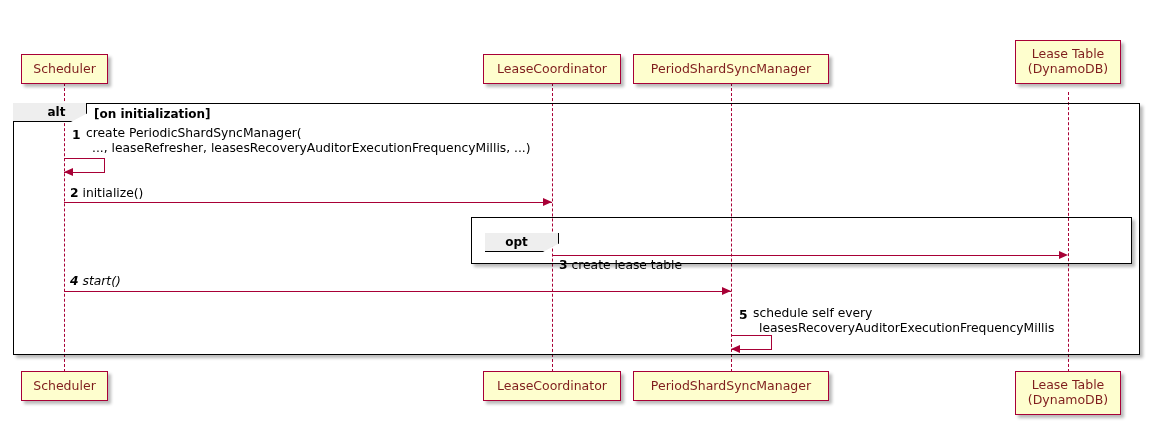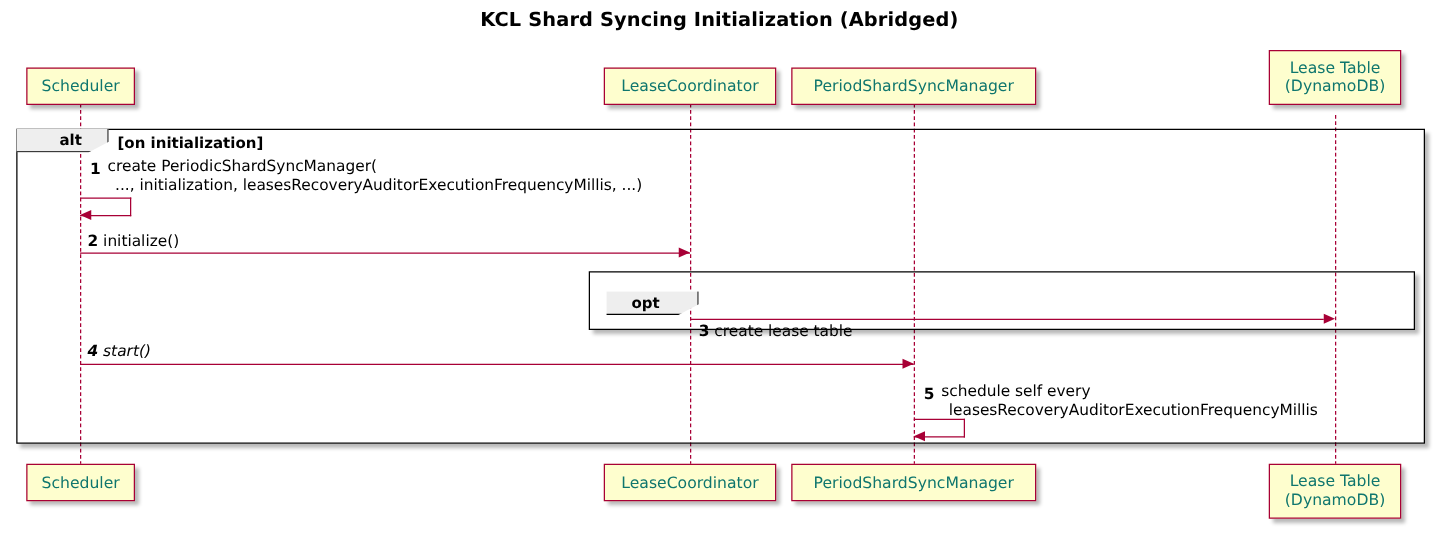--- a/index.html
+++ b/index.html
@@ -39,21 +39,21 @@
     position: absolute;
     box-sizing: border-box;
     background: #FEFECE;
     border: 1.5px solid #A80036;
     box-shadow: 3px 3px 3px rgba(0,0,0,0.28);
     display: flex;
     flex-direction: column;
     align-items: center;
     justify-content: center;
     font-size: 12.5px;
-    color: #0f766e;
+    color: #7f1d1d;
     line-height: 1.18;
     text-align: center;
     white-space: nowrap;
     padding: 0 22px;
   }
   .participant .pline { display: block; }
 
   
   .lifeline {
     position: absolute;
@@ -135,37 +135,36 @@
     border-right: 1.4px solid #A80036;
     border-bottom: 1.4px solid #A80036;
     border-left: none;
   }
 </style>
 </head>
 <body>
 
 <div id="canvas">
 
-  <div class="diagram-title">KCL Shard Syncing Initialization (Abridged)</div>
 
   <div class="lifeline" style="left:64px; top:83px; height:289px;"></div>
   <div class="lifeline" style="left:552px; top:83px; height:289px;"></div>
   <div class="lifeline" style="left:731px; top:83px; height:289px;"></div>
   <div class="lifeline" style="left:1068px; top:92px; height:280px;"></div>
 
   <div class="frame" style="left:13px; top:103px; width:1127px; height:252px;"></div>
   <div class="frame-label" style="left:13px; top:103px; width:74px;padding-left:28px;">
     <span>alt</span>
   </div>
   <div class="frame-guard" style="left:94px; top:107px;">[on initialization]</div>
 
   <div class="msg-label" style="left:72px; top:128px;">
     <span class="seq-num">1</span>
     <span class="msg-text" style="position:absolute; left:14px; top:-2px;">create PeriodicShardSyncManager(</span>
-    <span class="msg-text" style="position:absolute; left:20px; top:13px;">..., initialization, leasesRecoveryAuditorExecutionFrequencyMillis, ...)</span>
+    <span class="msg-text" style="position:absolute; left:20px; top:13px;">..., leaseRefresher, leasesRecoveryAuditorExecutionFrequencyMillis, ...)</span>
   </div>
   <div class="selfcall" style="left:64px; top:158px; width:41px; height:15px;"></div>
   <div class="arrow-left" style="left:64px; top:168px;"></div>
 
   <div class="msg-label" style="left:70px; top:186px;">
     <span class="seq-num">2</span>
     <span class="msg-text">initialize()</span>
   </div>
   <div class="msg-line" style="left:64px; top:202px; width:488px;"></div>
   <div class="arrow-right" style="left:543px; top:197.5px;"></div>

